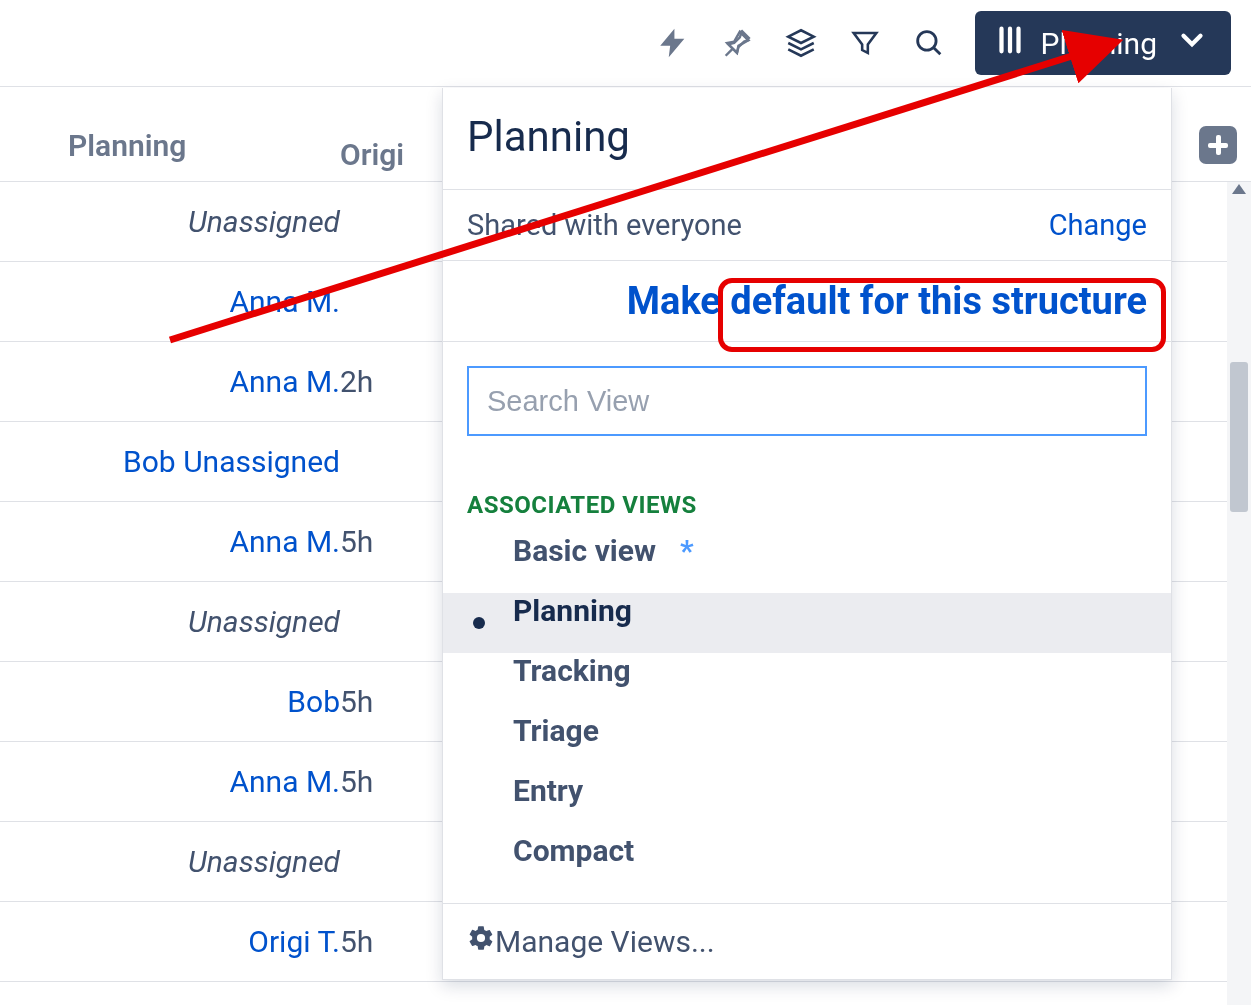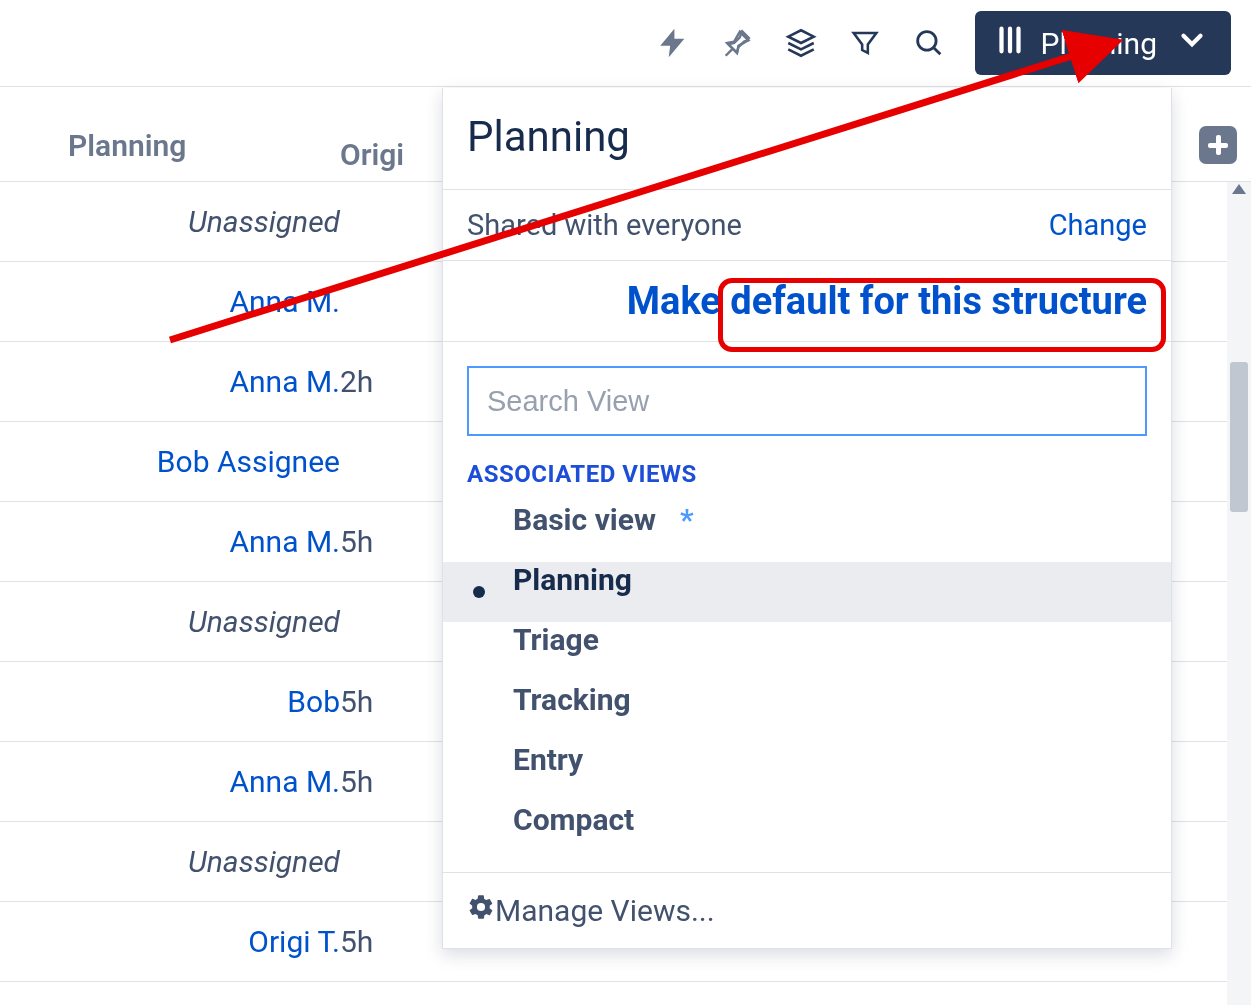--- a/index.html
+++ b/index.html
@@ -168,23 +168,24 @@
     border-radius: 0;
     font-size: 29px;
     padding: 0 18px;
     outline: none;
     color: #42526E;
   }
   .search-input::placeholder { color: #97A0AF; }
   .section-label {
     font-size: 24px;
     font-weight: 700;
-    color: #1d4ed8;
+    color: #15803d;
     letter-spacing: 0.5px;
     padding: 0 24px 14px 24px;
+    margin-top: 31px;
   }
   .view-list { }
   .view-item {
     display: flex; align-items: flex-start; gap: 20px;
     font-size: 30px;
     color: #42526E;
     height: 60px;
     padding-left: 70px;
     cursor: pointer;
     position: relative;
@@ -280,21 +281,21 @@
       </div>
       <div class="row">
         <div class="assignee link">Anna M.</div>
         <div class="est"></div>
       </div>
       <div class="row">
         <div class="assignee link">Anna M.</div>
         <div class="est">2h</div>
       </div>
       <div class="row">
-        <div class="assignee link">Bob Assignee</div>
+        <div class="assignee link">Bob Unassigned</div>
         <div class="est"></div>
       </div>
       <div class="row">
         <div class="assignee link">Anna M.</div>
         <div class="est">5h</div>
       </div>
       <div class="row">
         <div class="assignee unassigned">Unassigned</div>
         <div class="est"></div>
       </div>
@@ -337,24 +338,24 @@
   <div class="view-list" id="view-list">
         <div class="view-item">
           <span>Basic view</span>
           <span class="star">*</span>
         </div>
         <div class="view-item selected">
           <span class="dot"></span>
           <span>Planning</span>
         </div>
         <div class="view-item">
+          <span>Tracking</span>
+        </div>
+        <div class="view-item">
           <span>Triage</span>
-        </div>
-        <div class="view-item">
-          <span>Tracking</span>
         </div>
         <div class="view-item">
           <span>Entry</span>
         </div>
         <div class="view-item">
           <span>Compact</span>
         </div>
       </div>
   <div class="panel-divider"></div>
   <div class="manage-row">

